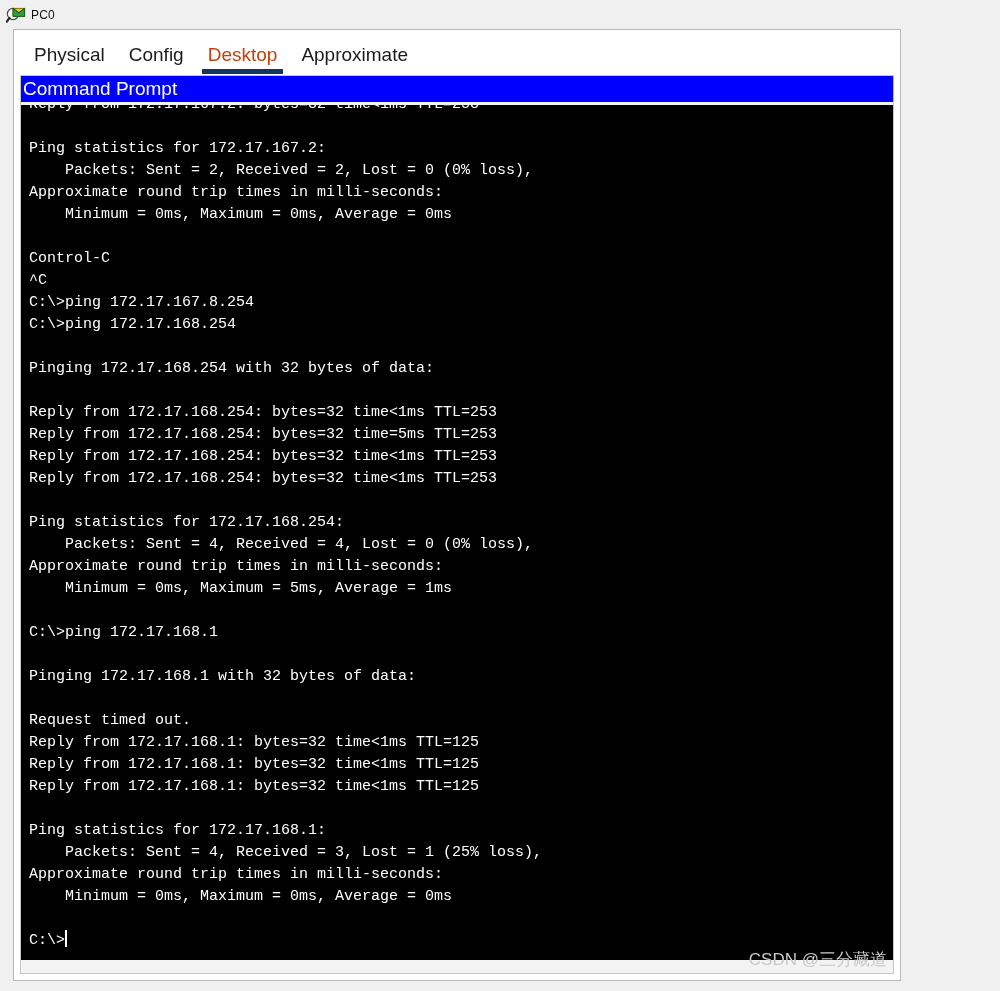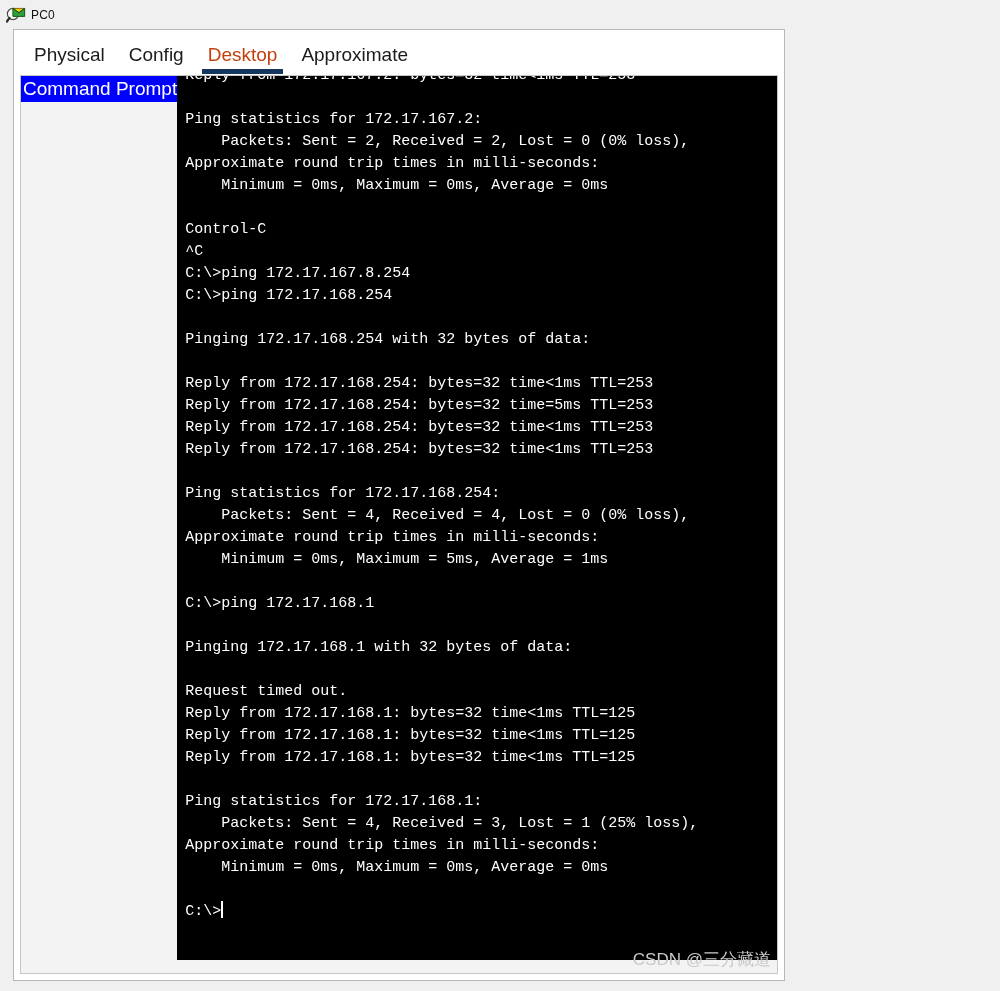--- a/index.html
+++ b/index.html
@@ -34,21 +34,21 @@
     font-size: 12px;
     color: #111;
     letter-spacing: 0.2px;
   }
 
   
   #device-panel {
     position: absolute;
     left: 13px;
     top: 29px;
-    width: 772px;
+    width: 888px;
     height: 952px;
     background: #ffffff;
     border: 1px solid #b8b8b8;
     box-sizing: border-box;
   }
   #tab-bar {
     height: 44px;
     background: #ffffff;
     display: flex;
     align-items: flex-end;
@@ -90,21 +90,21 @@
   }
 
   
   #command-prompt-window {
     position: absolute;
     left: 0px;
     top: 0px;
     right: 0px;
     bottom: 13px;
     display: flex;
-    flex-direction: row;
+    flex-direction: column;
   }
   #cmd-title-bar {
     height: 26px;
     background: #0000ff;
     color: #ffffff;
     font-size: 19px;
     line-height: 26px;
     padding-left: 2px;
     box-sizing: border-box;
     white-space: nowrap;

